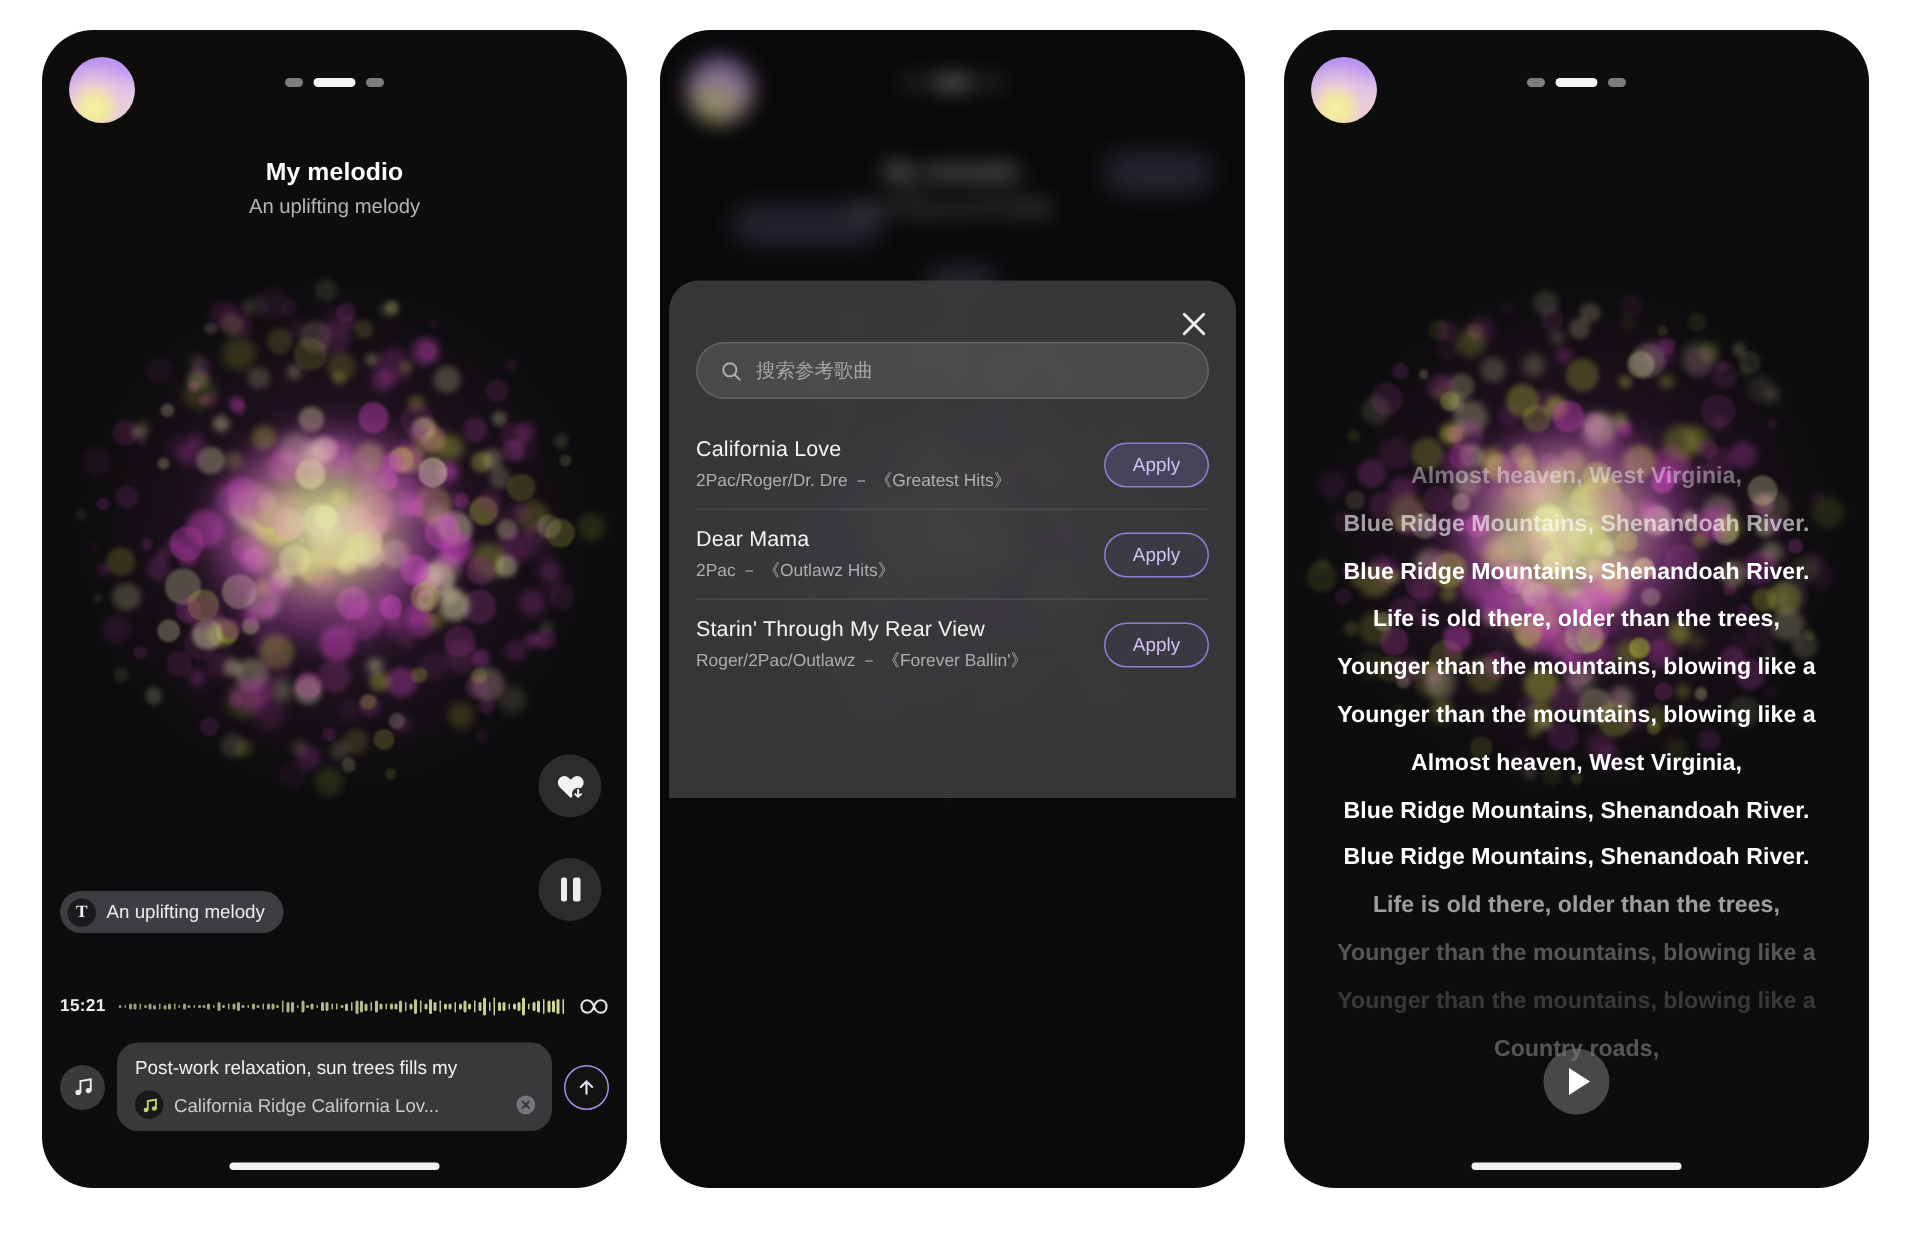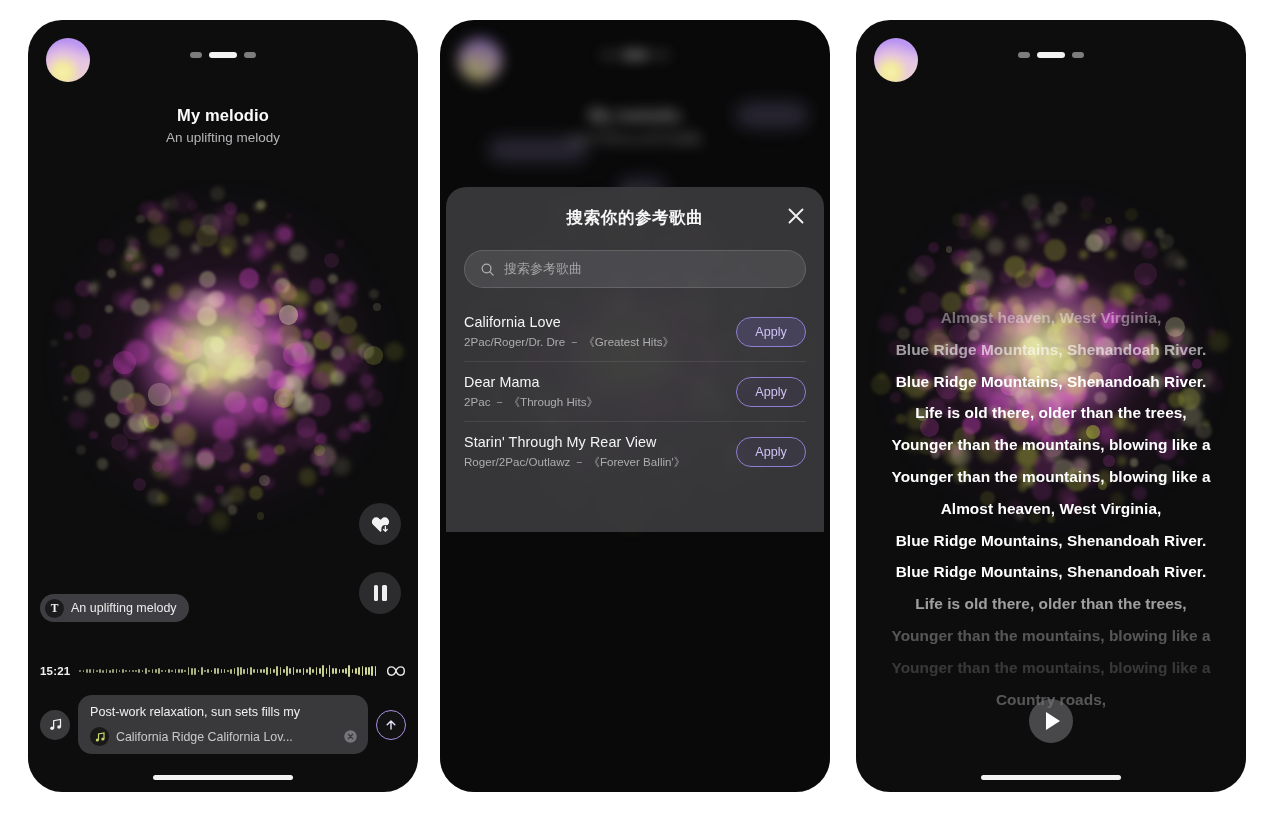--- a/index.html
+++ b/index.html
@@ -768,21 +768,21 @@
     <div class="composer-row">
       <span class="round-sm">
         <svg width="15" height="15" viewBox="0 0 24 24">
           <path d="M9 18V6l11-2v12" fill="none" stroke="#f0f0f0" stroke-width="2" stroke-linecap="round"></path>
           <circle cx="6.5" cy="18" r="2.8" fill="#f0f0f0"></circle>
           <circle cx="17.5" cy="16" r="2.8" fill="#f0f0f0"></circle>
         </svg>
       </span>
 
       <div class="composer">
-        <div class="composer-line1">Post-work relaxation, sun sets fills my</div>
+        <div class="composer-line1">Post-work relaxation, sun trees fills my</div>
         <div class="composer-line2">
           <span class="song-ico">
             <svg width="12" height="12" viewBox="0 0 24 24">
               <path d="M9 18V6l11-2v12" fill="none" stroke="#c7d468" stroke-width="2.4" stroke-linecap="round"></path>
               <circle cx="6.5" cy="18" r="3" fill="#c7d468"></circle>
               <circle cx="17.5" cy="16" r="3" fill="#c7d468"></circle>
             </svg>
           </span>
           <span class="song-name">California Ridge California Lov...</span>
           <span class="song-x">
@@ -1128,21 +1128,20 @@
       </div>
 
       <div class="ghost-pill" style="right:22px; top:82px; width:72px; height:26px;"></div>
       <div class="ghost-pill" style="left:48px; top:118px; width:100px; height:24px;"></div>
       <div class="ghost-pill" style="left:178px; top:158px; width:48px; height:22px;"></div>
     </div>
 
     <div class="scrim"></div>
 
     <div class="modal">
-      <div class="modal-title">搜索你的参考歌曲</div>
 
       <span class="modal-close">
         <svg width="24" height="24" viewBox="0 0 24 24">
           <path d="M5.5 5.5l13 13M18.5 5.5l-13 13" stroke="#f0f0f0" stroke-width="1.9" stroke-linecap="round"></path>
         </svg>
       </span>
 
       <div class="search-box">
         <svg width="15" height="15" viewBox="0 0 24 24">
           <circle cx="10.5" cy="10.5" r="7" fill="none" stroke="#b0b0b2" stroke-width="2"></circle>
@@ -1157,21 +1156,21 @@
           <div class="song-info">
             <div class="song-title">California Love</div>
             <div class="song-meta">2Pac/Roger/Dr. Dre －  《Greatest Hits》</div>
           </div>
           <div class="apply-btn">Apply</div>
         </div>
 
         <div class="song-row">
           <div class="song-info">
             <div class="song-title">Dear Mama</div>
-            <div class="song-meta">2Pac －  《Through Hits》</div>
+            <div class="song-meta">2Pac －  《Outlawz Hits》</div>
           </div>
           <div class="apply-btn outline-only">Apply</div>
         </div>
 
         <div class="song-row">
           <div class="song-info">
             <div class="song-title">Starin' Through My Rear View</div>
             <div class="song-meta">Roger/2Pac/Outlawz －  《Forever Ballin'》</div>
           </div>
           <div class="apply-btn outline-only">Apply</div>

